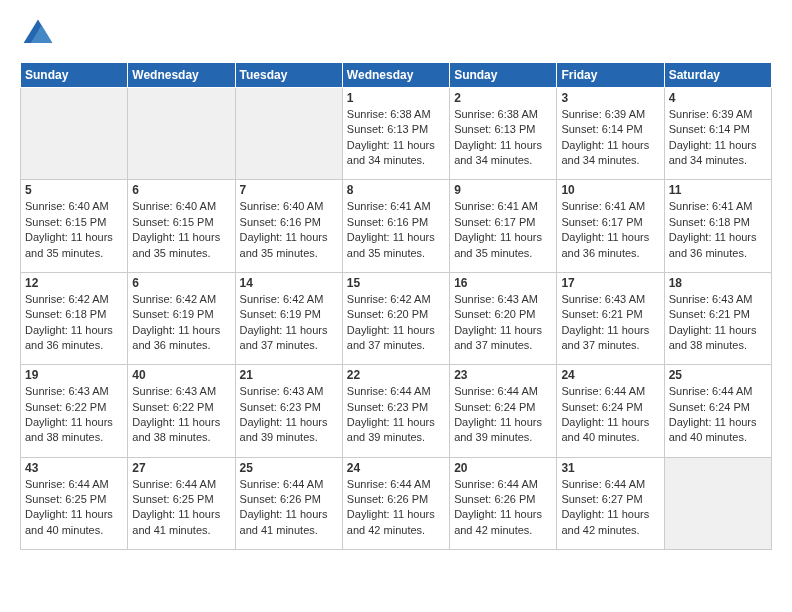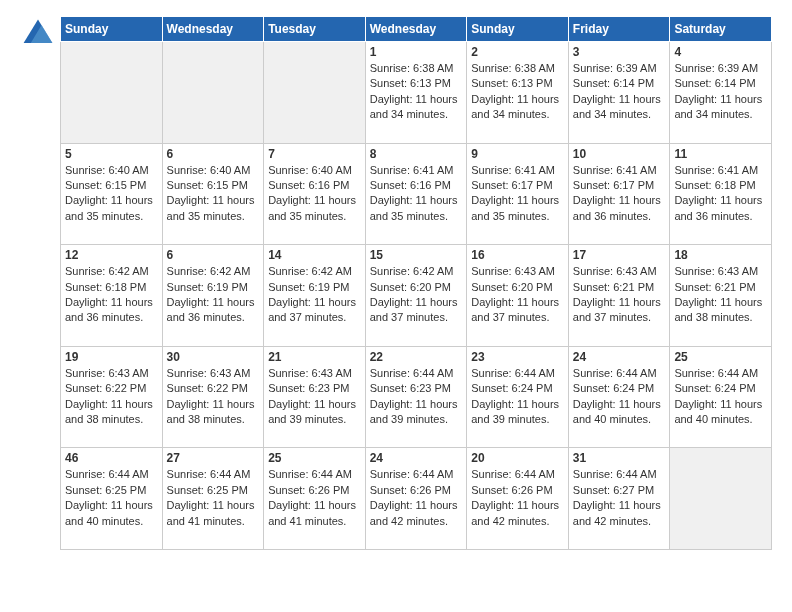--- a/index.html
+++ b/index.html
@@ -8,21 +8,21 @@
       background: #fff;
       width: 792px;
       height: 612px;
       overflow: hidden;
     }
     .page {
       width: 792px;
       height: 552px;
       padding: 16px 20px 2px 20px;
       display: flex;
-      flex-direction: row;
+      flex-direction: column;
     }
     .header {
       display: flex;
       justify-content: space-between;
       align-items: flex-start;
       margin-bottom: 10px;
     }
     .logo {
       display: flex;
       align-items: center;
@@ -270,21 +270,21 @@
         </tr>
         <tr>
           <td>
             <span class="day-number">19</span>
             <div class="day-info" style="white-space: pre-line;">Sunrise: 6:43 AM
 Sunset: 6:22 PM
 Daylight: 11 hours
 and 38 minutes.</div>
           </td>
           <td>
-            <span class="day-number">30</span>
+            <span class="day-number">40</span>
             <div class="day-info" style="white-space: pre-line;">Sunrise: 6:43 AM
 Sunset: 6:22 PM
 Daylight: 11 hours
 and 38 minutes.</div>
           </td>
           <td>
             <span class="day-number">21</span>
             <div class="day-info" style="white-space: pre-line;">Sunrise: 6:43 AM
 Sunset: 6:23 PM
 Daylight: 11 hours
@@ -314,21 +314,21 @@
           <td>
             <span class="day-number">25</span>
             <div class="day-info" style="white-space: pre-line;">Sunrise: 6:44 AM
 Sunset: 6:24 PM
 Daylight: 11 hours
 and 40 minutes.</div>
           </td>
         </tr>
         <tr>
           <td>
-            <span class="day-number">46</span>
+            <span class="day-number">43</span>
             <div class="day-info" style="white-space: pre-line;">Sunrise: 6:44 AM
 Sunset: 6:25 PM
 Daylight: 11 hours
 and 40 minutes.</div>
           </td>
           <td>
             <span class="day-number">27</span>
             <div class="day-info" style="white-space: pre-line;">Sunrise: 6:44 AM
 Sunset: 6:25 PM
 Daylight: 11 hours

